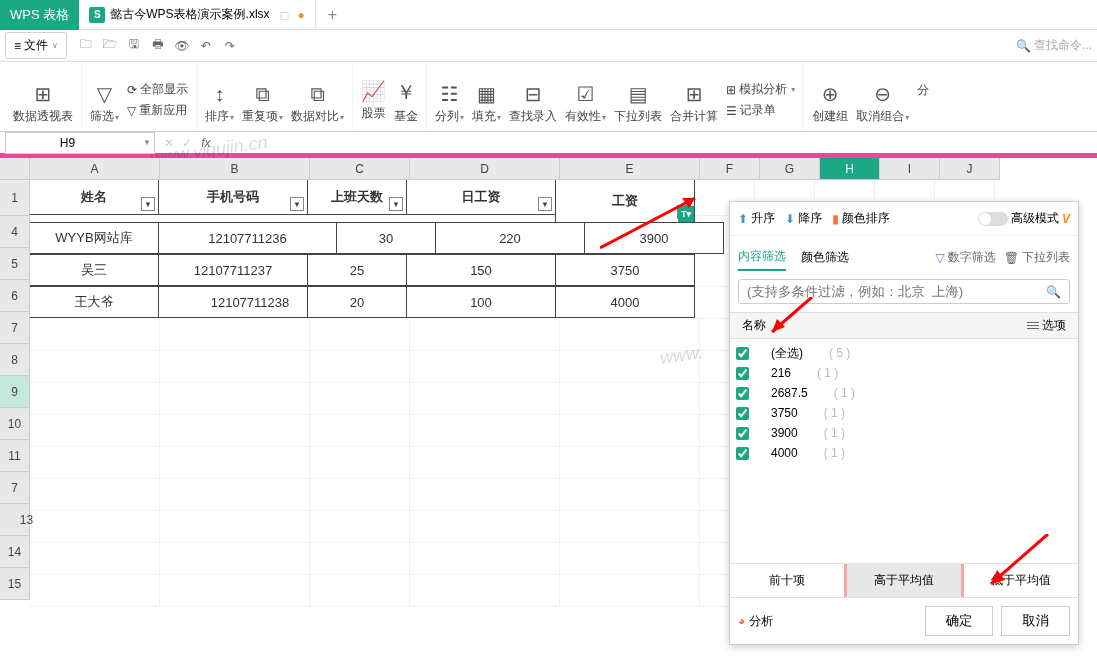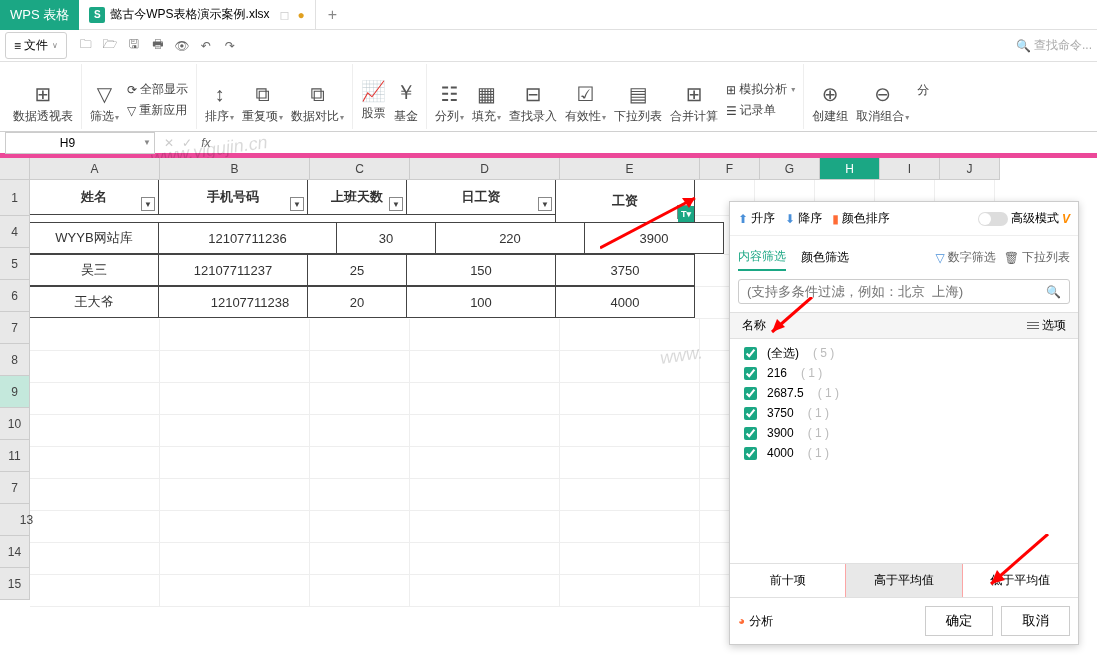--- a/index.html
+++ b/index.html
@@ -73,25 +73,25 @@
     .fp-tabs { display: flex; padding: 8px 8px 0; gap: 15px; align-items: center; }
     .fp-tab { padding: 4px 0; cursor: pointer; color: #000000; }
     .fp-tab.active { color: #1ba784; border-bottom: 2px solid #1ba784; }
     .fp-tools { margin-left: auto; display: flex; gap: 8px; }
     .fp-tool { display: flex; align-items: center; gap: 3px; cursor: pointer; color: #666; }
     .fp-search { margin: 8px; border: 1px solid #ccc; border-radius: 3px; display: flex; align-items: center; padding: 4px 8px; }
     .fp-search input { border: none; flex: 1; outline: none; }
     .fp-list-header { display: flex; padding: 4px 12px; background: #f5f5f5; border-top: 1px solid #e0e0e0; border-bottom: 1px solid #e0e0e0; }
     .fp-list-header .opt { margin-left: auto; display: flex; align-items: center; gap: 3px; }
     .fp-list { flex: 1; overflow: auto; padding: 4px 0; }
-    .fp-item { display: flex; align-items: center; padding: 2px 14px; gap: 10px; height: 20px; }
+    .fp-item { display: flex; align-items: center; padding: 2px 6px; gap: 22px; height: 20px; }
     .fp-item input[type=checkbox] { accent-color: #1ba784; }
     .fp-count { color: #bbb; margin-left: 4px; }
     .fp-bottom-tabs { display: flex; border-top: 1px solid #e0e0e0; }
-    .fp-btab { flex: 1; padding: 8px; text-align: center; cursor: pointer; border-right: 1px solid #fca5a5; }
+    .fp-btab { flex: 1; padding: 8px; text-align: center; cursor: pointer; border-right: 3px solid #fca5a5; }
     .fp-btab.active { background: #e8e8e8; }
     .fp-btab:last-child { border-right: none; }
     .fp-footer { display: flex; padding: 8px; align-items: center; gap: 8px; border-top: 1px solid #e0e0e0; }
     .fp-btn { padding: 5px 20px; border: 1px solid #ccc; background: #fff; cursor: pointer; }
     .fp-analyze { display: flex; align-items: center; gap: 4px; }
     .fp-analyze-icon { color: #ff6b35; }
     .hamburger { display: flex; flex-direction: column; gap: 2px; }
     .hamburger span { width: 12px; height: 1px; background: #666; }
 
     .watermark { position: absolute; color: rgba(0,0,0,0.15); font-size: 18px; font-style: italic; transform: rotate(-8deg); pointer-events: none; }

